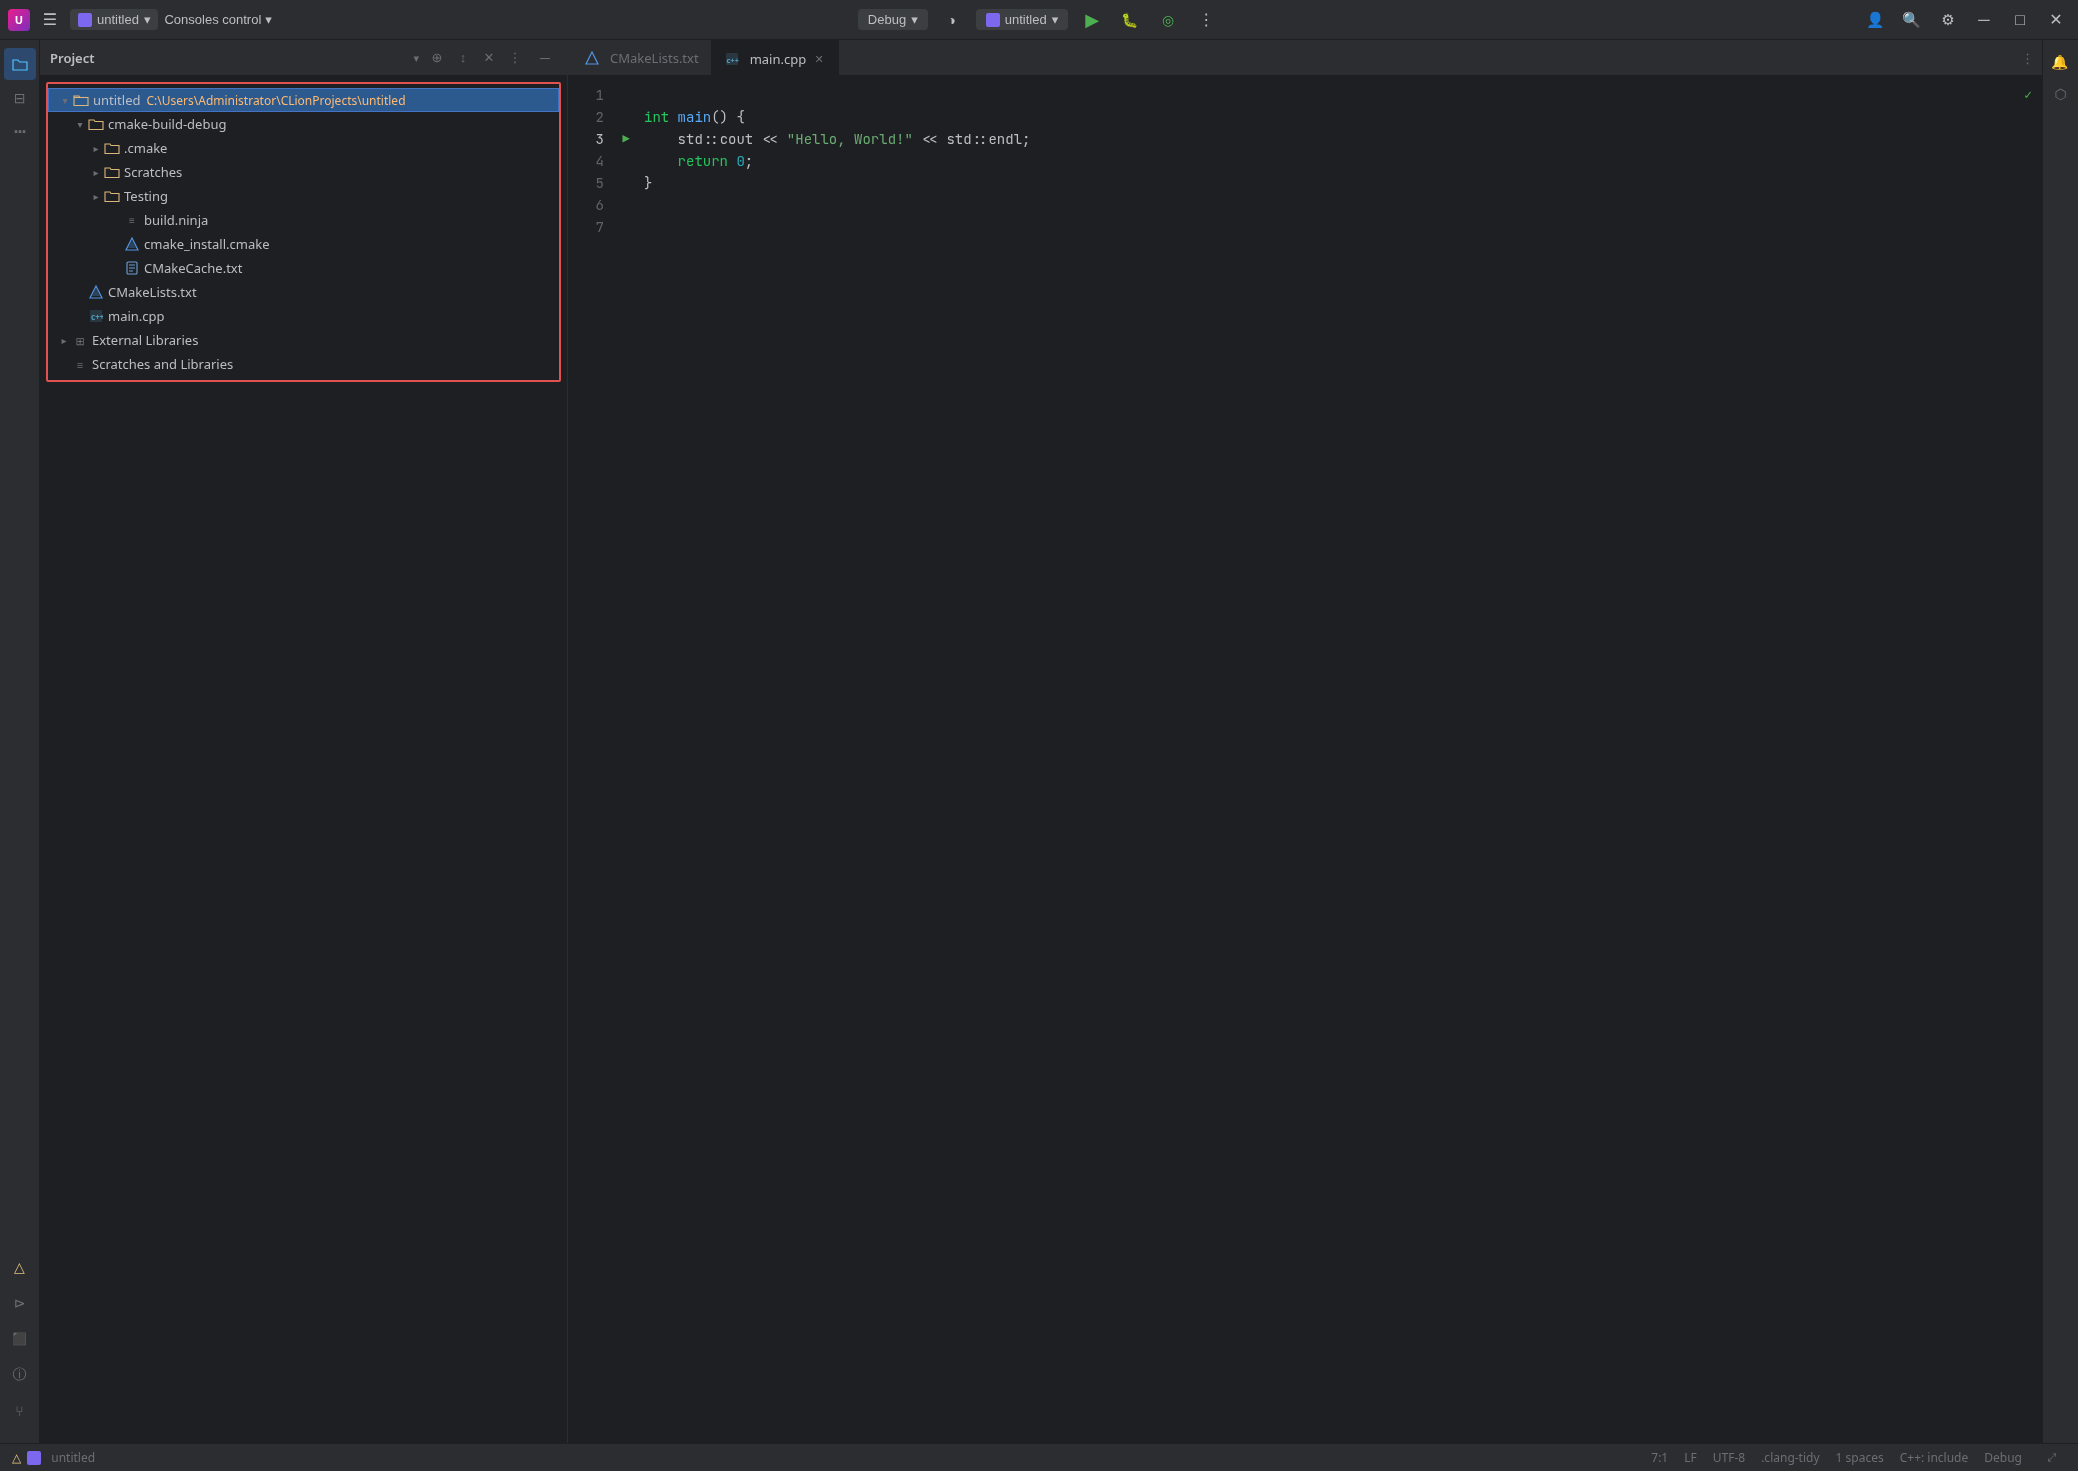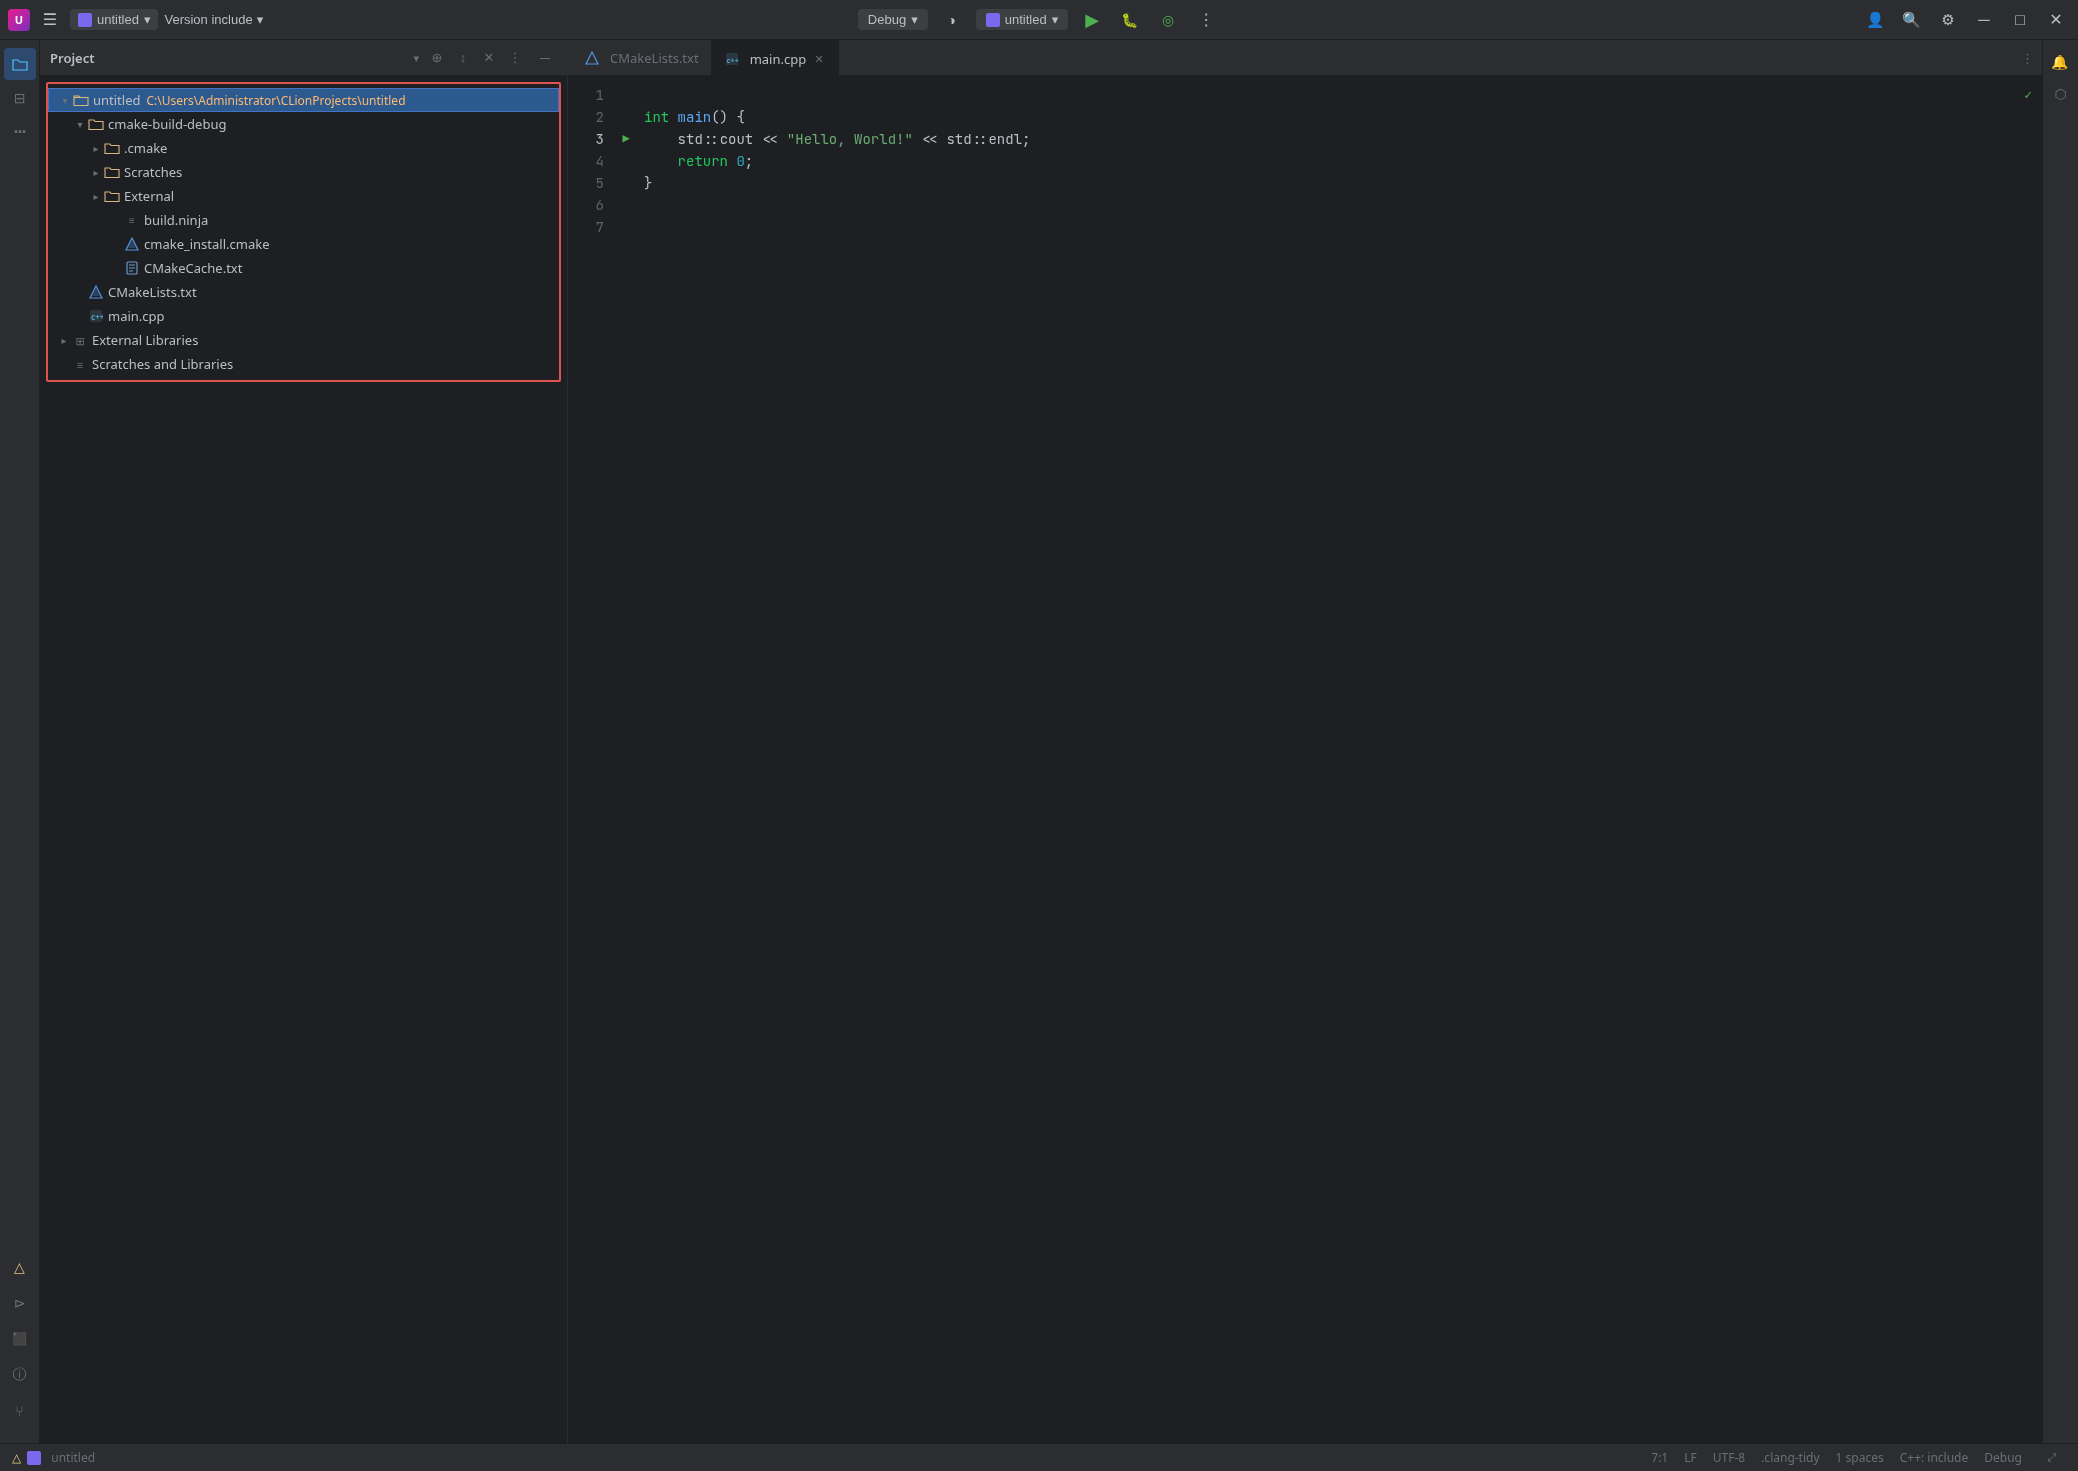--- a/index.html
+++ b/index.html
@@ -468,21 +468,21 @@
     <div class="app-icon">
       <span>U</span>
     </div>
     <button class="icon-btn hamburger-btn">☰</button>
     <button class="project-name-btn">
       <div class="project-icon"></div>
       <span>untitled</span>
       <span>▾</span>
     </button>
     <button class="vc-btn">
-      <span>Version include</span>
+      <span>Consoles control</span>
       <span>▾</span>
     </button>
   </div>
 
   <div class="title-bar-center">
     <button class="debug-config-btn">
       <span>Debug</span>
       <span>▾</span>
     </button>
     <button class="icon-btn" style="font-size:14px;">◑</button>
@@ -591,21 +591,21 @@
         </div>
 
         <div class="tree-item">
           <span class="tree-indent" style="width:36px;"></span>
           <span class="tree-arrow collapsed"></span>
           <span class="tree-icon folder-icon">
             <svg width="16" height="14" viewBox="0 0 16 14" fill="none">
               <path d="M1 3h5l1 1.5H15v8H1V3z" stroke="#dcb67a" stroke-width="1.1" fill="none"></path>
             </svg>
           </span>
-          <span class="tree-label">External</span>
+          <span class="tree-label">Testing</span>
         </div>
 
         <div class="tree-item">
           <span class="tree-indent" style="width:56px;"></span>
           <span class="tree-arrow leaf"></span>
           <span class="tree-icon" style="color:#6c6e75; font-size:10px;">≡</span>
           <span class="tree-label">build.ninja</span>
         </div>
 
         <div class="tree-item">

